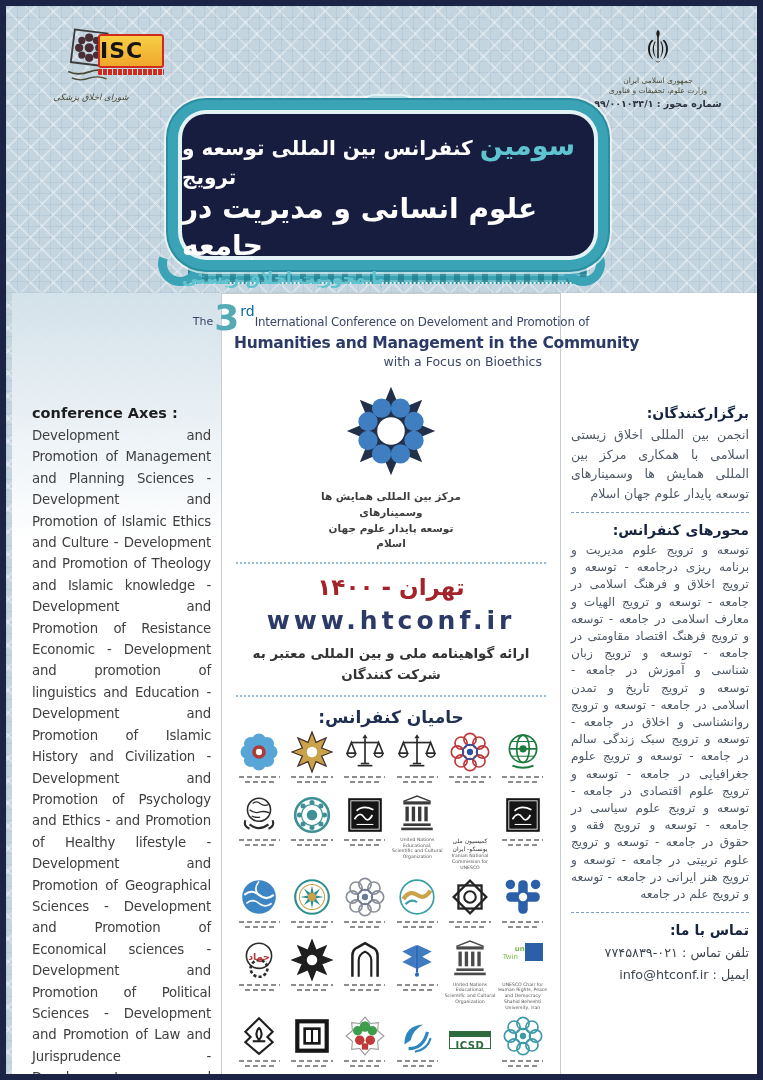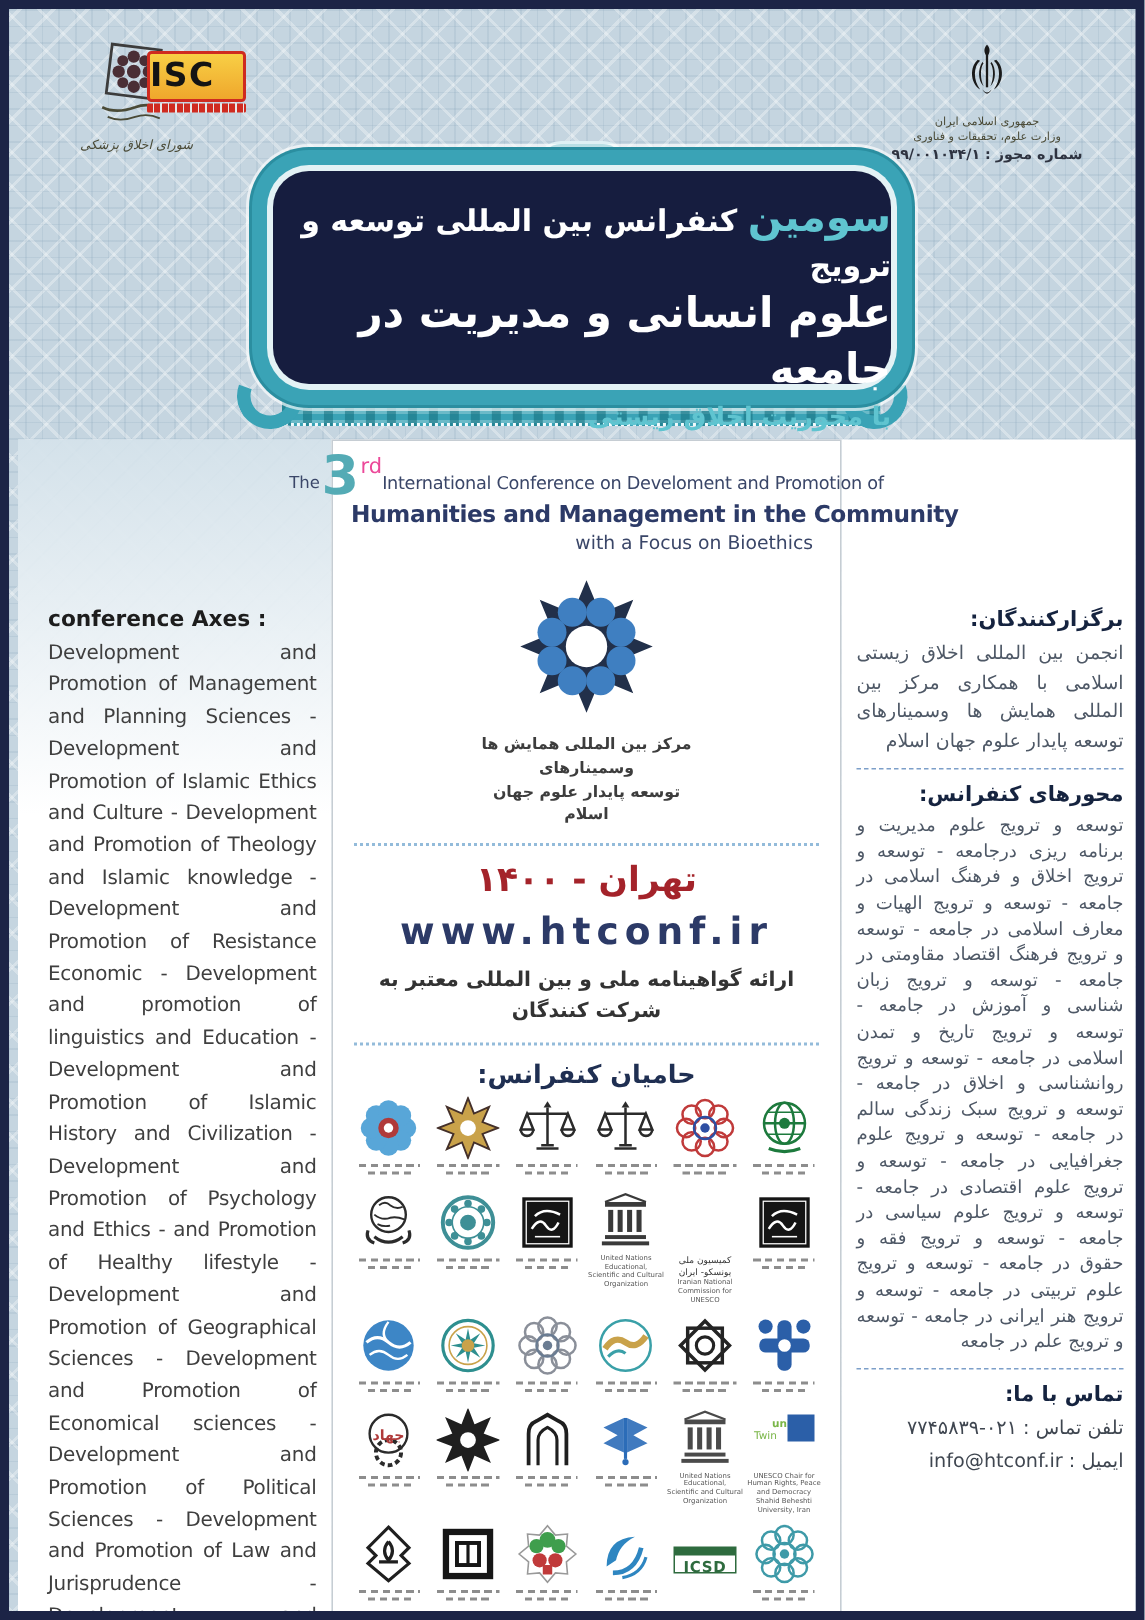--- a/index.html
+++ b/index.html
@@ -31,39 +31,39 @@
     background-image:repeating-linear-gradient(90deg, rgba(20,110,125,.55) 0 6px, transparent 6px 14px),
       repeating-linear-gradient(0deg, rgba(255,255,255,.25) 0 2px, transparent 2px 6px);
     border-bottom:2px dotted #f2fbfd;}
   .curl{position:absolute;width:44px;height:44px;border:9px solid #3aa3b6;border-radius:50%;}
   .curl-l{left:152px;top:236px;border-top-color:transparent;border-right-color:transparent;transform:rotate(-25deg);}
   .curl-r{right:152px;top:236px;border-top-color:transparent;border-left-color:transparent;transform:rotate(25deg);}
   .dome{position:absolute;left:352px;top:88px;width:60px;height:16px;background:#3aa3b6;border-radius:30px 30px 0 0;
     border:2px solid #dff0f4;border-bottom:none;}
   .banner{position:absolute;left:176px;top:108px;width:412px;height:142px;background:#161d3f;border-radius:24px;
     box-shadow:0 0 0 4px #e3f2f5, 0 0 0 14px #3aa3b6, 0 0 0 16px #2b8ea0, 0 0 0 18px rgba(255,255,255,.65);
-    color:#fff;text-align:right;direction:rtl;padding-top:14px;}
+    color:#fff;text-align:left;direction:rtl;padding-top:14px;}
   .bn1{font-size:20px;font-weight:bold;line-height:1.35;}
   .bn1 .accent{color:#5fc4d0;font-size:27px;}
   .bn2{font-size:28px;font-weight:bold;line-height:1.3;letter-spacing:-1px;}
   .bn3{font-size:17px;font-weight:bold;color:#5fc4d0;margin-top:4px;}
   
   .col-side{position:absolute;top:287px;height:787px;
     background:linear-gradient(180deg, rgba(209,224,233,.88), #ffffff 250px),
       repeating-linear-gradient(45deg, rgba(255,255,255,.3) 0 2px, transparent 2px 16px),
       repeating-linear-gradient(-45deg, rgba(160,185,200,.25) 0 1px, transparent 1px 11px),#e8eef2;}
   .col-left{left:6px;width:209px;}
   .col-right{left:555px;width:202px;background:#fff;}
   .panel{position:absolute;left:215px;top:287px;width:340px;height:787px;background:#fff;
     border:1px solid #c6cdd3;padding:10px 12px 4px;}
   
   .t-row1{display:flex;align-items:flex-end;justify-content:center;color:#3a4668;}
   .t-the{font-size:11px;padding-bottom:3px;}
   .t-num{font-size:36px;line-height:.75;font-weight:bold;color:#54abb5;margin:0 1px;}
-  .t-ord{font-size:14px;color:#ec4899;align-self:flex-start;line-height:1;}
+  .t-ord{font-size:14px;color:#0369a1;align-self:flex-start;line-height:1;}
   .t-l1{font-size:11.8px;letter-spacing:-.2px;padding-bottom:2px;white-space:nowrap;}
   .t-l2{font-size:15.5px;font-weight:bold;color:#2c3a67;text-align:center;letter-spacing:-.3px;margin-top:3px;white-space:nowrap;}
   .t-l3{font-size:12.5px;color:#3a4668;text-align:right;margin-top:2px;padding-right:6px;}
   
   .org-row{display:flex;justify-content:center;gap:34px;margin-top:16px;align-items:flex-end;}
   .org{text-align:center;width:150px;}
   .org svg{width:92px;height:92px;}
   .org-cap{font-size:10.5px;color:#3d3d3d;direction:rtl;line-height:1.5;margin-top:8px;font-weight:bold;}
   .dotsep{border-top:2px dotted #93bbda;margin:10px 2px;}
   .city{color:#a4232a;font-weight:bold;font-size:23px;text-align:center;direction:rtl;margin-top:6px;}

